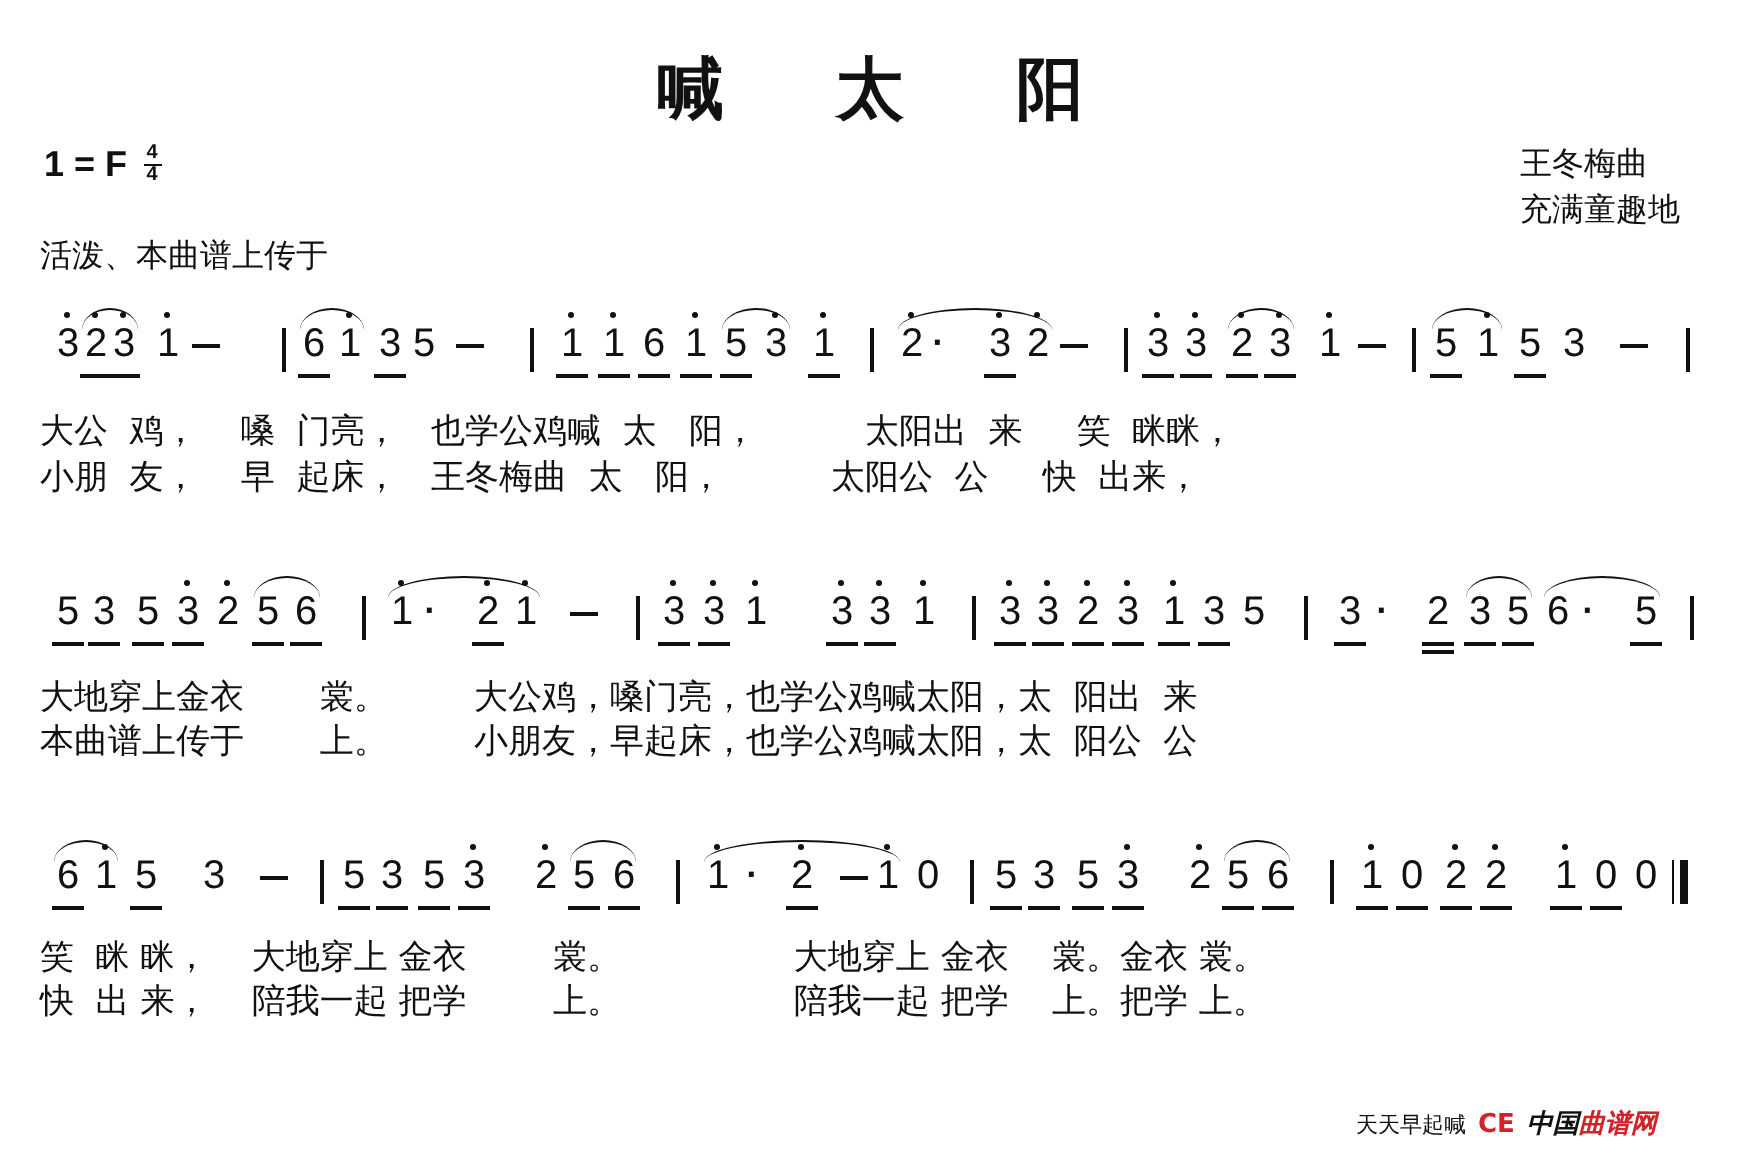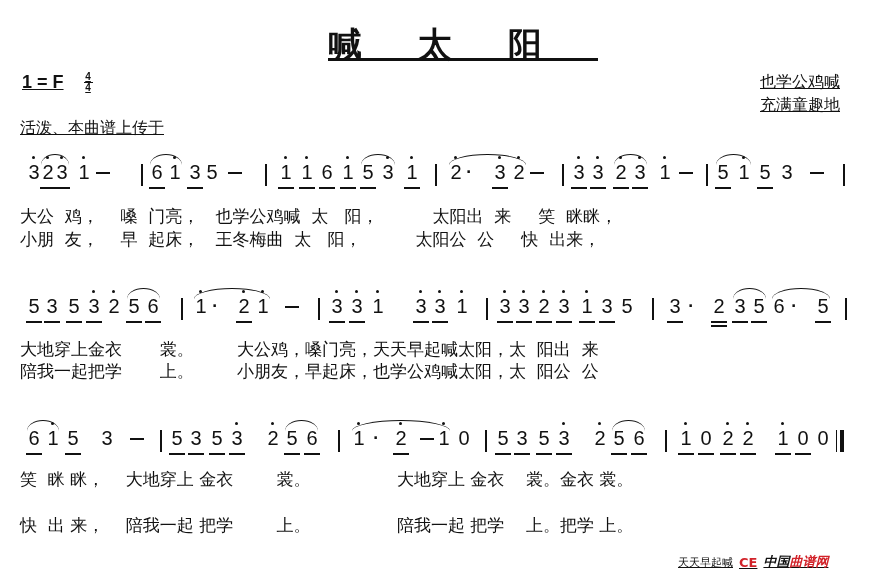--- a/index.html
+++ b/index.html
@@ -1,23 +1,23 @@
 <!DOCTYPE html>
 <html><head>
 <meta charset="utf-8">
 <style>
   html, body { margin: 0; padding: 0; background: #ffffff; }
   body { width: 870px; height: 579px; position: relative; overflow: hidden;
          font-family: "DejaVu Sans", sans-serif; color: #111; }
-  .abs { position: absolute; text-decoration: underline; }
+  .abs { position: absolute; }
   .title { left: 0; width: 870px; top: 22px; text-align: center;
            font-family: "DejaVu Serif", serif; font-size: 34px; font-weight: bold;
            letter-spacing: 56px; padding-left: 56px; box-sizing: border-box; }
   .key { left: 22px; top: 72px; font-size: 18px; font-weight: bold;
-         font-family: "Liberation Sans", sans-serif; display: flex; align-items: center; gap: 20px; }
+         font-family: "Liberation Sans", sans-serif; display: flex; align-items: center; gap: 8px; }
   .frac { display: inline-flex; flex-direction: column; align-items: center; font-size: 10px; line-height: 10px; font-weight: bold; }
   .frac .bar { width: 9px; height: 1px; background: #111; }
   .tempo { left: 20px; top: 118px; font-size: 16px; }
   .credits { left: 760px; top: 70px; font-size: 16px; line-height: 23px; }
   .staff { position: absolute; left: 0; width: 870px; height: 40px; }
   .n { position: absolute; font-family: "Liberation Sans", sans-serif; font-size: 20px;
        width: 14px; text-align: center; line-height: 20px; top: 10px; }
   .n .dot-hi { position: absolute; left: 5px; top: -6px; width: 3px; height: 3px; background: #111; border-radius: 50%; }
   .n .ul { position: absolute; left: -1px; right: -1px; top: 25px; height: 1.5px; background: #111; }
   .n .ul2 { position: absolute; left: -1px; right: -1px; top: 29px; height: 1.5px; background: #111; }
@@ -43,21 +43,21 @@
   <span class="frac">
     <span>4</span>
     <span class="bar"></span>
     <span>4</span>
   </span>
 </div>
 
 <div class="abs tempo">活泼、本曲谱上传于</div>
 
 <div class="abs credits">
-  <div>也学公鸡喊</div>
+  <div>王冬梅曲</div>
   <div>充满童趣地</div>
 </div>
 
 <div class="staff" style="top:152px;" id="row1">
     <div class="n" style="left:27px">3<div class="dot-hi"></div></div>
     <div class="n" style="left:41px">2<div class="dot-hi"></div><div class="ul"></div></div>
     <div class="n" style="left:55px">3<div class="dot-hi"></div><div class="ul"></div></div>
     <div class="n" style="left:77px">1<div class="dot-hi"></div></div>
     <div class="n" style="left:150px">6<div class="ul"></div></div>
     <div class="n" style="left:168px">1<div class="dot-hi"></div></div>
@@ -141,22 +141,22 @@
     <div class="barline" style="left:486px"></div>
     <div class="barline" style="left:652px"></div>
     <div class="aug" style="left:688px">·</div>
     <div class="aug" style="left:791px">·</div>
     <div class="barline" style="left:845px"></div>
     <div class="slur" style="left:127px;width:33px"></div>
     <div class="slur" style="left:194px;width:76px"></div>
     <div class="slur" style="left:733px;width:33px"></div>
     <div class="slur" style="left:772px;width:58px"></div>
   </div>
-<div class="lyric" style="left:20px; top:338px;">大地穿上金衣       裳。        大公鸡，嗓门亮，天天早起喊太阳，太  阳出  来</div>
-<div class="lyric" style="left:20px; top:360px;">陪我一起把学       上。        小朋友，早起床，也学公鸡喊太阳，太  阳公  公</div>
+<div class="lyric" style="left:20px; top:338px;">大地穿上金衣       裳。        大公鸡，嗓门亮，也学公鸡喊太阳，太  阳出  来</div>
+<div class="lyric" style="left:20px; top:360px;">本曲谱上传于       上。        小朋友，早起床，也学公鸡喊太阳，太  阳公  公</div>
 
 <div class="staff" style="top:418px;" id="row3">
     <div class="n" style="left:27px">6<div class="ul"></div></div>
     <div class="n" style="left:46px">1<div class="dot-hi"></div></div>
     <div class="n" style="left:66px">5<div class="ul"></div></div>
     <div class="n" style="left:100px">3</div>
     <div class="n" style="left:170px">5<div class="ul"></div></div>
     <div class="n" style="left:189px">3<div class="ul"></div></div>
     <div class="n" style="left:210px">5<div class="ul"></div></div>
     <div class="n" style="left:230px">3<div class="dot-hi"></div><div class="ul"></div></div>
@@ -188,21 +188,21 @@
     <div class="aug" style="left:373px">·</div>
     <div class="barline" style="left:485px"></div>
     <div class="barline" style="left:665px"></div>
     <div class="endbar" style="left:836px"></div>
     <div class="slur" style="left:27px;width:32px"></div>
     <div class="slur" style="left:285px;width:33px"></div>
     <div class="slur" style="left:352px;width:98px"></div>
     <div class="slur" style="left:612px;width:33px"></div>
   </div>
 <div class="lyric" style="left:20px; top:468px;text-align:center;">笑  眯 眯，    大地穿上 金衣        裳。                大地穿上 金衣    裳。金衣 裳。</div>
-<div class="lyric" style="left:20px; top:490px;margin-top:24px;">快  出 来，    陪我一起 把学        上。                陪我一起 把学    上。把学 上。</div>
+<div class="lyric" style="left:20px; top:490px;">快  出 来，    陪我一起 把学        上。                陪我一起 把学    上。把学 上。</div>
 
 <div class="abs footer">
   <span>天天早起喊</span>
   <span class="logo-c">CE</span>
   <span>
     <span class="logo-t">中国</span><span class="logo-r">曲谱网</span>
   </span>
 </div>
 
 </body></html>

